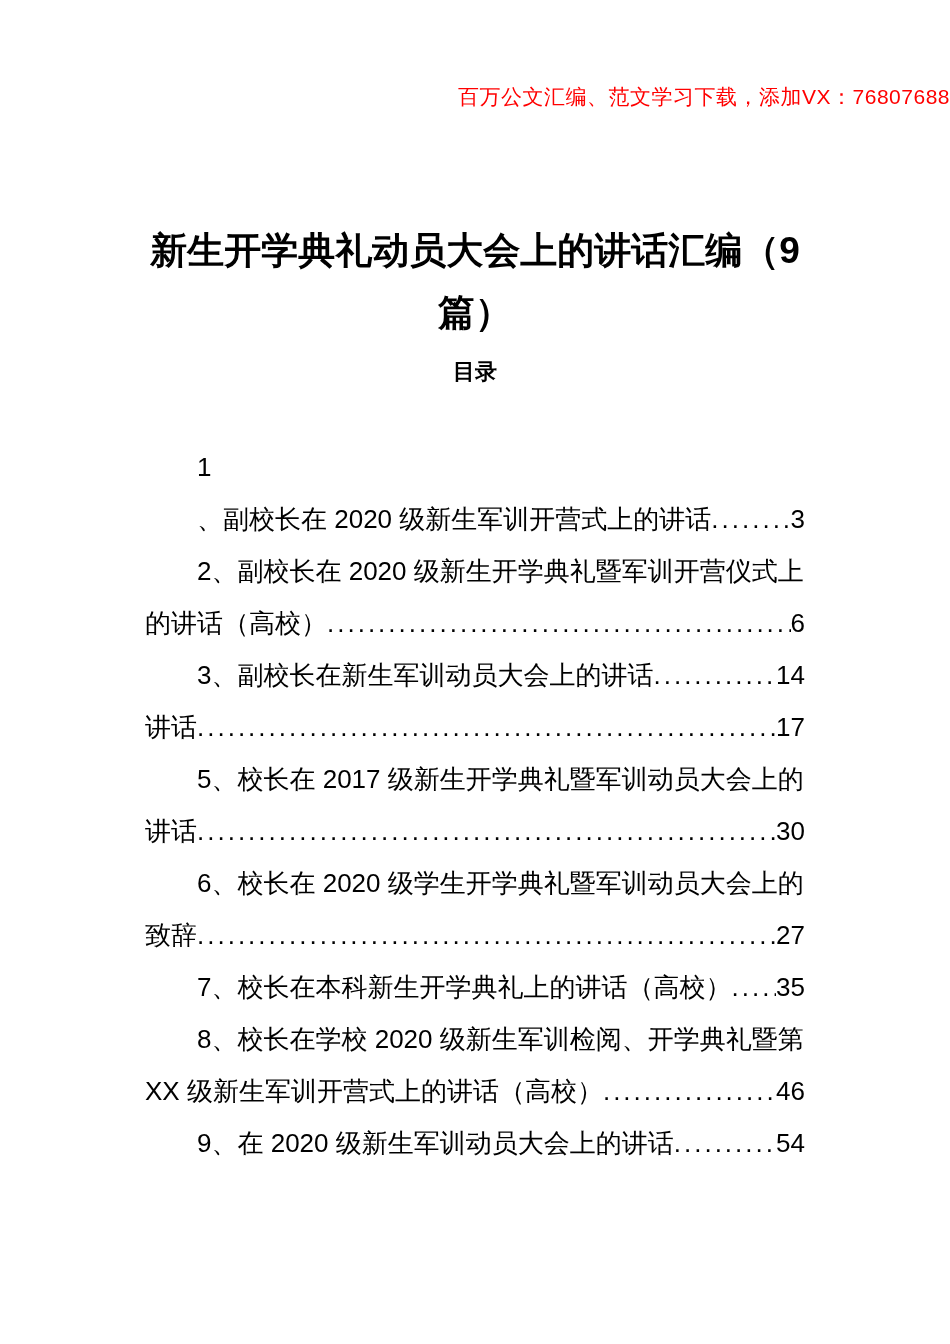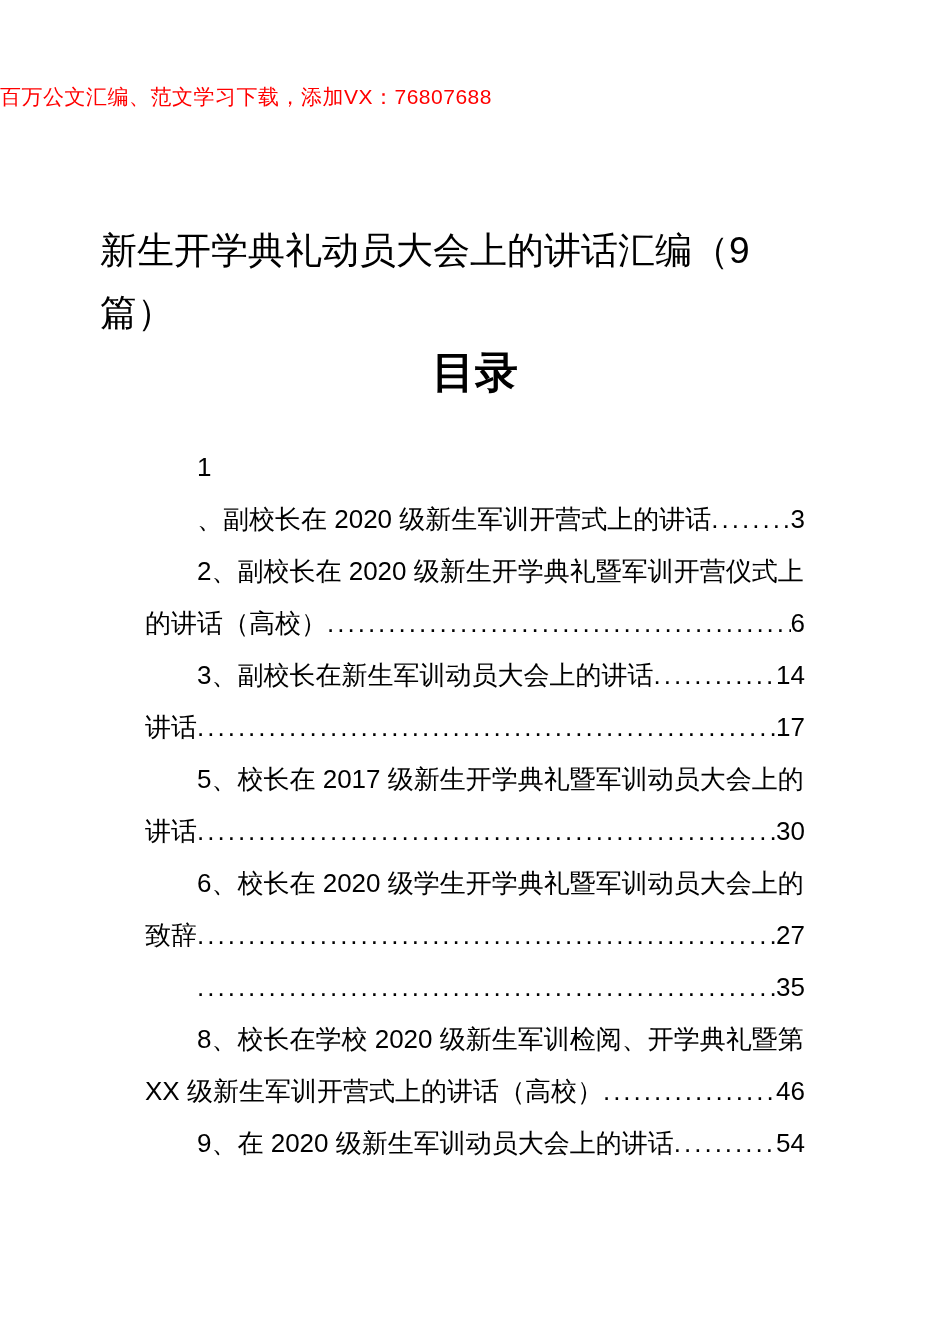--- a/index.html
+++ b/index.html
@@ -10,37 +10,38 @@
     overflow: hidden;
   }
   .page {
     width: 950px; height: 1344px;
     background: #ffffff;
     position: relative;
     overflow: hidden;
   }
   .notice {
     padding-top: 84px;
-    text-align: left;
+    text-align: right;
     font-size: 21px;
     line-height: 26px;
     letter-spacing: 0.5px;
     white-space: nowrap;
   }
   .title {
     margin: 110px 100px 0;
+    text-align: center;
     font-size: 37px;
-    font-weight: 400;
+    font-weight: 700;
     line-height: 62px;
   }
   .title .title-line { white-space: nowrap; }
   .toc-heading {
     margin: 4px 0 0;
     text-align: center;
-    font-size: 43px;
+    font-size: 22px;
     font-weight: 700;
     line-height: 48px;
   }
   .toc {
     margin: 45px 145px 0;
     font-size: 26px;
     line-height: 52px;
   }
   .toc-line {
     display: flex;
@@ -110,20 +111,21 @@
       </div>
       <div class="toc-line ind">
         <span class="txt">6、校长在 2020 级学生开学典礼暨军训动员大会上的</span>
       </div>
       <div class="toc-line">
         <span class="txt">致辞</span>
         <span class="leader"></span>
         <span class="pgnum">27</span>
       </div>
       <div class="toc-line ind">
+        <span class="txt">7、校长在本科新生开学典礼上的讲话（高校）</span>
         <span class="leader"></span>
         <span class="pgnum">35</span>
       </div>
       <div class="toc-line ind">
         <span class="txt">8、校长在学校 2020 级新生军训检阅、开学典礼暨第</span>
       </div>
       <div class="toc-line">
         <span class="txt">XX 级新生军训开营式上的讲话（高校）</span>
         <span class="leader"></span>
         <span class="pgnum">46</span>

